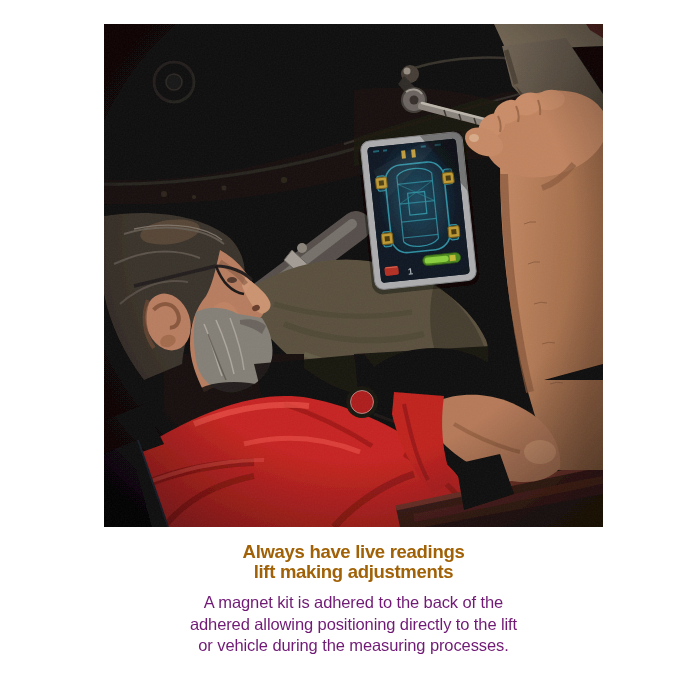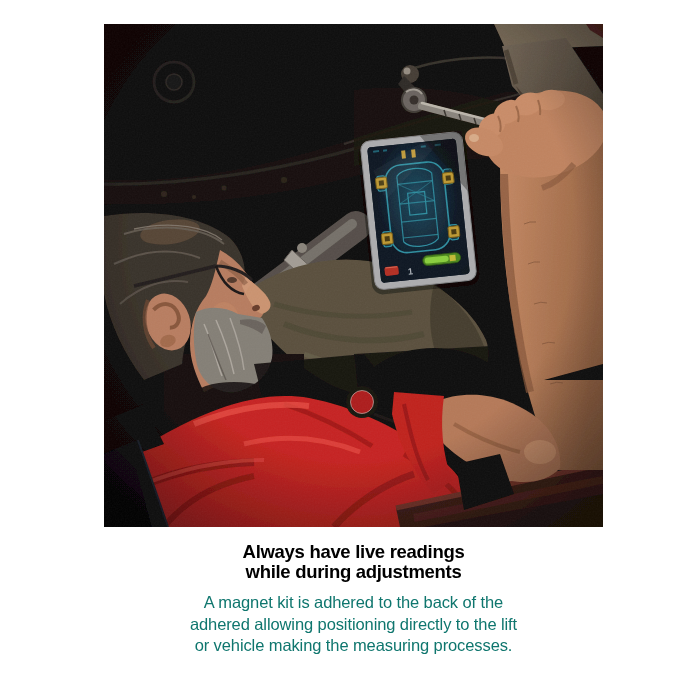--- a/index.html
+++ b/index.html
@@ -1,23 +1,23 @@
 <!DOCTYPE html>
 <html><head>
 <meta charset="utf-8">
 <style>
   html,body{margin:0;padding:0;}
   .page{position:relative;width:700px;height:700px;background:#ffffff;overflow:hidden;
         font-family:"Liberation Sans",sans-serif;}
   .photo{position:absolute;left:104px;top:24px;width:499px;height:503px;}
   .photo svg{display:block;width:100%;height:100%;}
   .caption{position:absolute;left:104px;top:542px;width:499px;text-align:center;}
-  .caption-title{font-weight:700;font-size:18.5px;line-height:20px;color:#000000;
+  .caption-title{font-weight:700;font-size:18.5px;line-height:20px;color:#a16207;
                  letter-spacing:-0.3px;}
-  .caption-body{margin-top:10px;font-size:16.5px;line-height:21.5px;color:#0f766e;
+  .caption-body{margin-top:10px;font-size:16.5px;line-height:21.5px;color:#701a75;
                 letter-spacing:-0.1px;}
 </style>
 </head>
 <body>
 
 <div class="page">
 
   <figure class="photo" style="margin:0">
   <svg viewBox="0 0 499 503" preserveAspectRatio="none">
     <defs>
@@ -272,22 +272,22 @@
       <rect x="0" y="0" width="499" height="503" fill="url(#vig)"></rect>
     </g>
 
     <rect x="0" y="0" width="499" height="503" filter="url(#grain)" opacity="0.06"></rect>
   </svg>
   </figure>
 
   <div class="caption">
     <div class="caption-title">
       <div>Always have live readings</div>
-      <div>while during adjustments</div>
+      <div>lift making adjustments</div>
     </div>
     <div class="caption-body">
       <div>A magnet kit is adhered to the back of the</div>
       <div>adhered allowing positioning directly to the lift</div>
-      <div>or vehicle making the measuring processes.</div>
+      <div>or vehicle during the measuring processes.</div>
     </div>
   </div>
 
 </div>
 
 </body></html>

